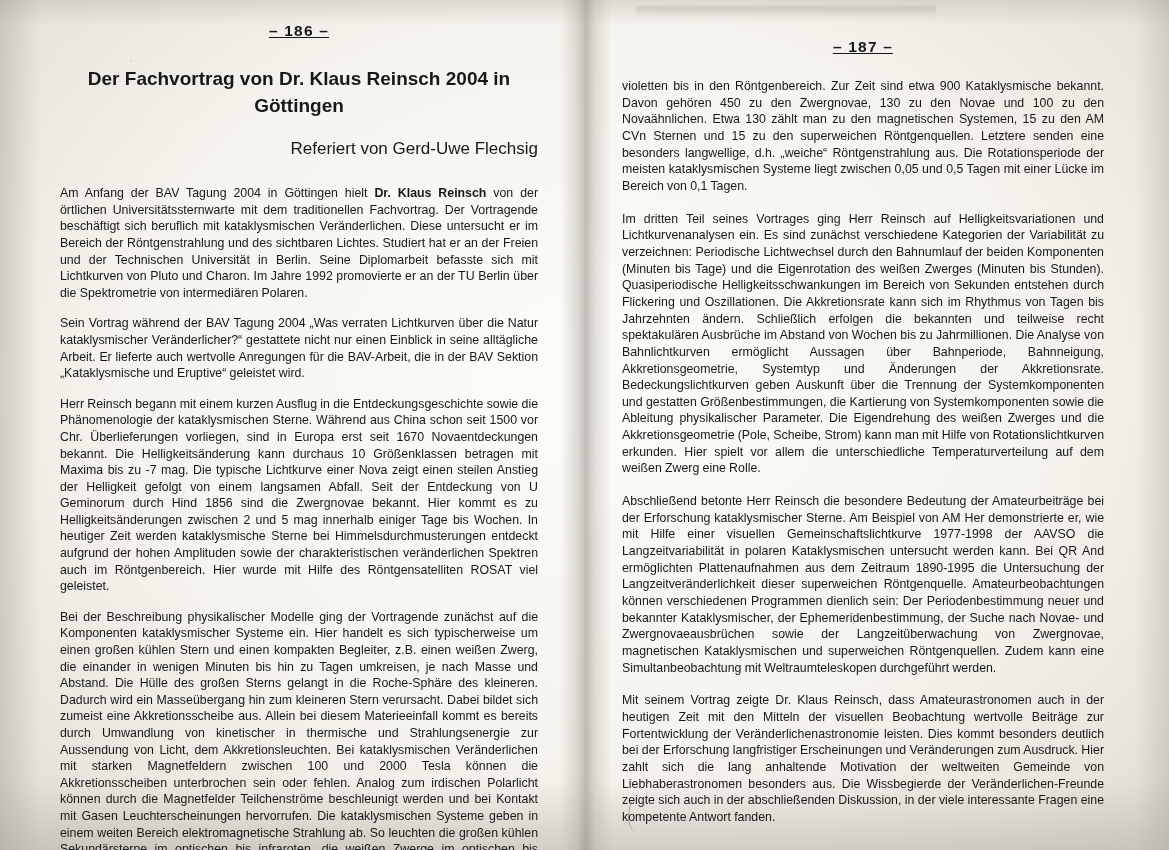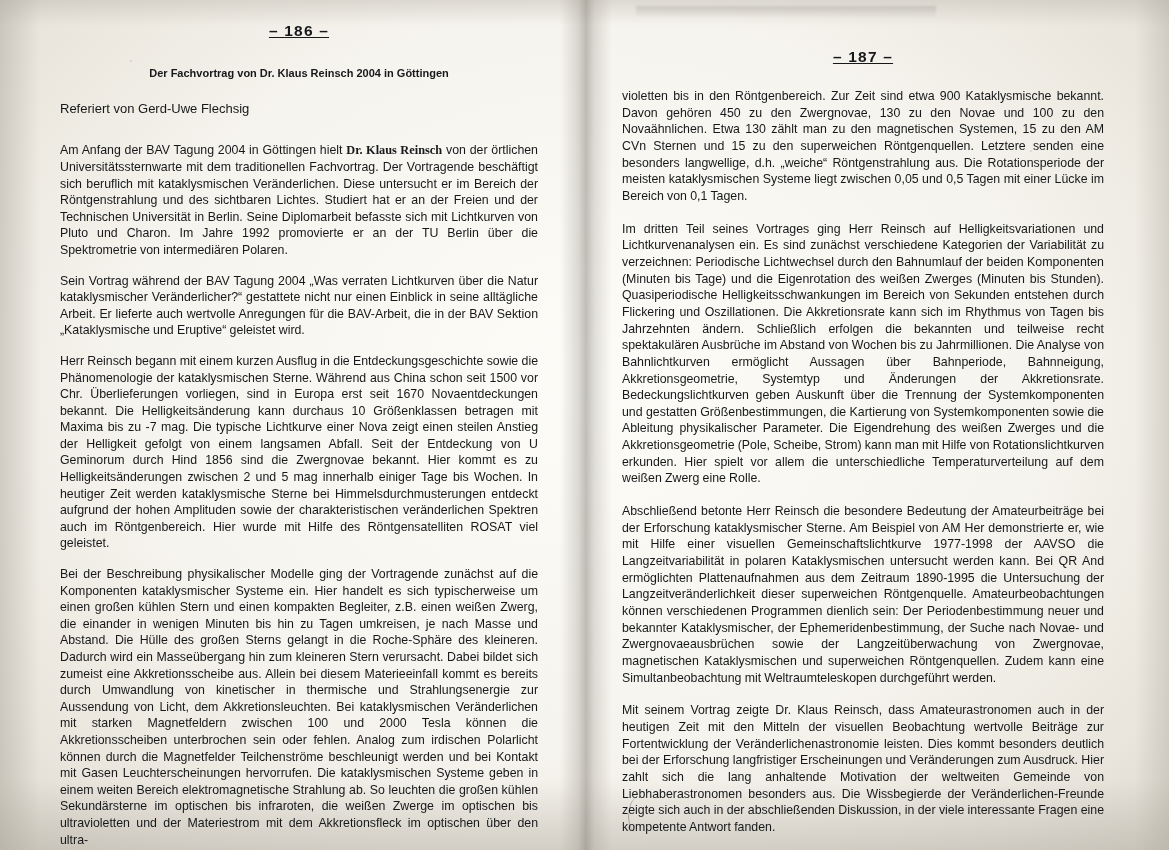--- a/index.html
+++ b/index.html
@@ -53,65 +53,65 @@
     top: 0; right: 0;
     width: 34px; height: 850px;
     background: linear-gradient(to left, rgba(175,170,160,0.40), rgba(255,255,255,0));
   }
 
   .page {
     position: absolute;
     color: #16181a;
   }
   .page-left  { left: 60px;  top: 22px;  width: 478px; }
-  .page-right { left: 622px; top: 48px;  width: 482px; }
+  .page-right { left: 622px; top: 38px;  width: 482px; }
 
   .folio {
     text-align: center;
     font-size: 15.5px;
     letter-spacing: 1.2px;
     margin-bottom: 26px;
     font-weight: 600;
     text-decoration: underline;
   }
   .folio-right { margin-bottom: 22px; }
 
   .title {
     text-align: center;
-    font-size: 11px;
+    font-size: 19px;
     font-weight: bold;
     margin: 0 0 20px 0;
     line-height: 1.4;
   }
   .subtitle {
     text-align: center;
     font-size: 13.4px;
     font-weight: bold;
     margin: 0 0 22px 0;
     line-height: 1.4;
   }
   .byline {
-    text-align: left;
-    font-size: 13px;
+    text-align: right;
+    font-size: 17px;
     margin: 0 0 26px 0;
   }
 
   p.body {
     font-size: 12.35px;
     line-height: 1.345;
     text-align: justify;
     margin: 0 0 14px 0;
     hyphens: manual;
     word-spacing: -0.2px;
   }
   p.body:last-child { margin-bottom: 0; }
 
   .page-right p.body { line-height: 1.35; margin-top: 16px; }
 
-  b { font-weight: bold; font-family: Liberation Serif, serif; }
+  b { font-weight: bold; }
 
   .speck {
     position: absolute;
     background: #bdb8ae;
     border-radius: 50%;
     opacity: .5;
   }
   .mark-curve {
     position: absolute;
     left: 628px;

